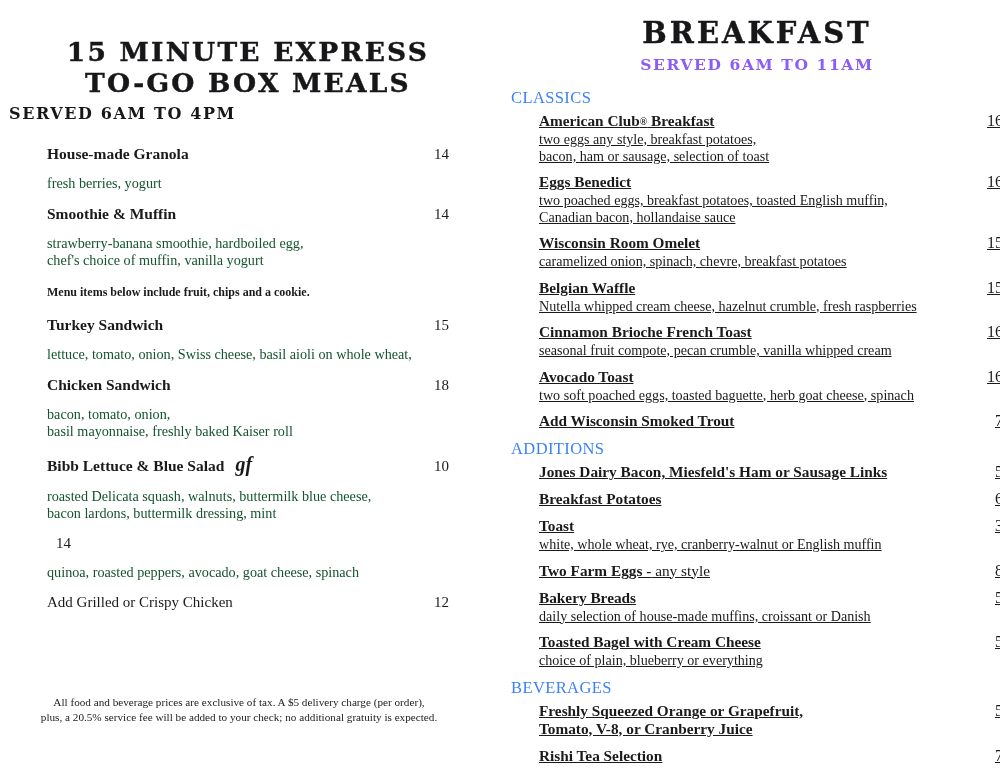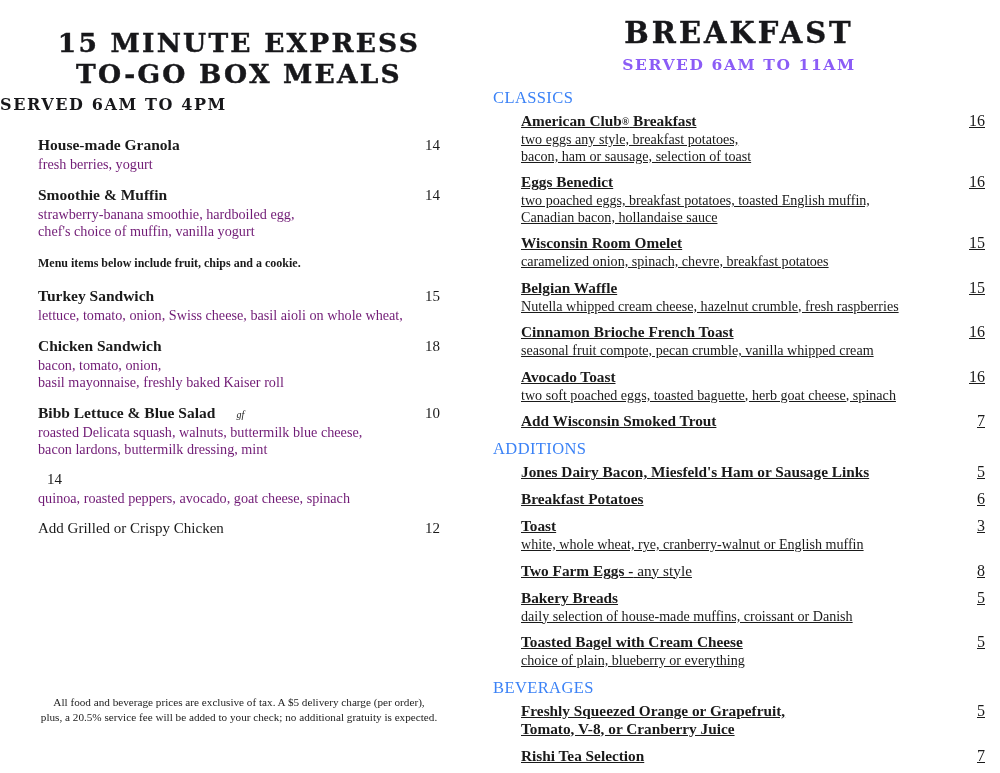--- a/index.html
+++ b/index.html
@@ -16,21 +16,21 @@
   }
   .page {
     position: relative;
     width: 1000px;
     height: 773px;
     display: flex;
   }
   .col-left {
     width: 478px;
     position: relative;
-    padding: 0;
+    padding: 9px;
   }
   .col-right {
     width: 522px;
     position: relative;
     padding: 0;
   }
 
   
   .display-title {
     font-family: "DejaVu Serif", serif;
@@ -83,36 +83,36 @@
     align-items: baseline;
     justify-content: space-between;
   }
   .item-name {
     font-weight: bold;
     font-size: 15.5px;
     font-family: "Liberation Serif", serif;
   }
   .item-name .gf {
     font-style: italic;
-    font-weight: normal;
-    font-size: 10px;
-    margin-left: 21px;
+    font-weight: bold;
+    font-size: 20px;
+    margin-left: 11px;
   }
   .item-price {
     font-size: 15px;
     font-family: "Liberation Serif", serif;
     text-align: right;
     min-width: 24px;
     white-space: nowrap;
   }
   .item-desc {
     font-size: 14.2px;
     line-height: 17px;
-    margin-top: 2px;
-    color: #701a75;
+    margin-top: 12px;
+    color: #14532d;
   }
   .note {
     font-weight: bold;
     font-size: 12px;
     margin: 16px 0 16px 0;
   }
   .plain-row .item-name {
     font-weight: normal;
     font-size: 15px;
   }

